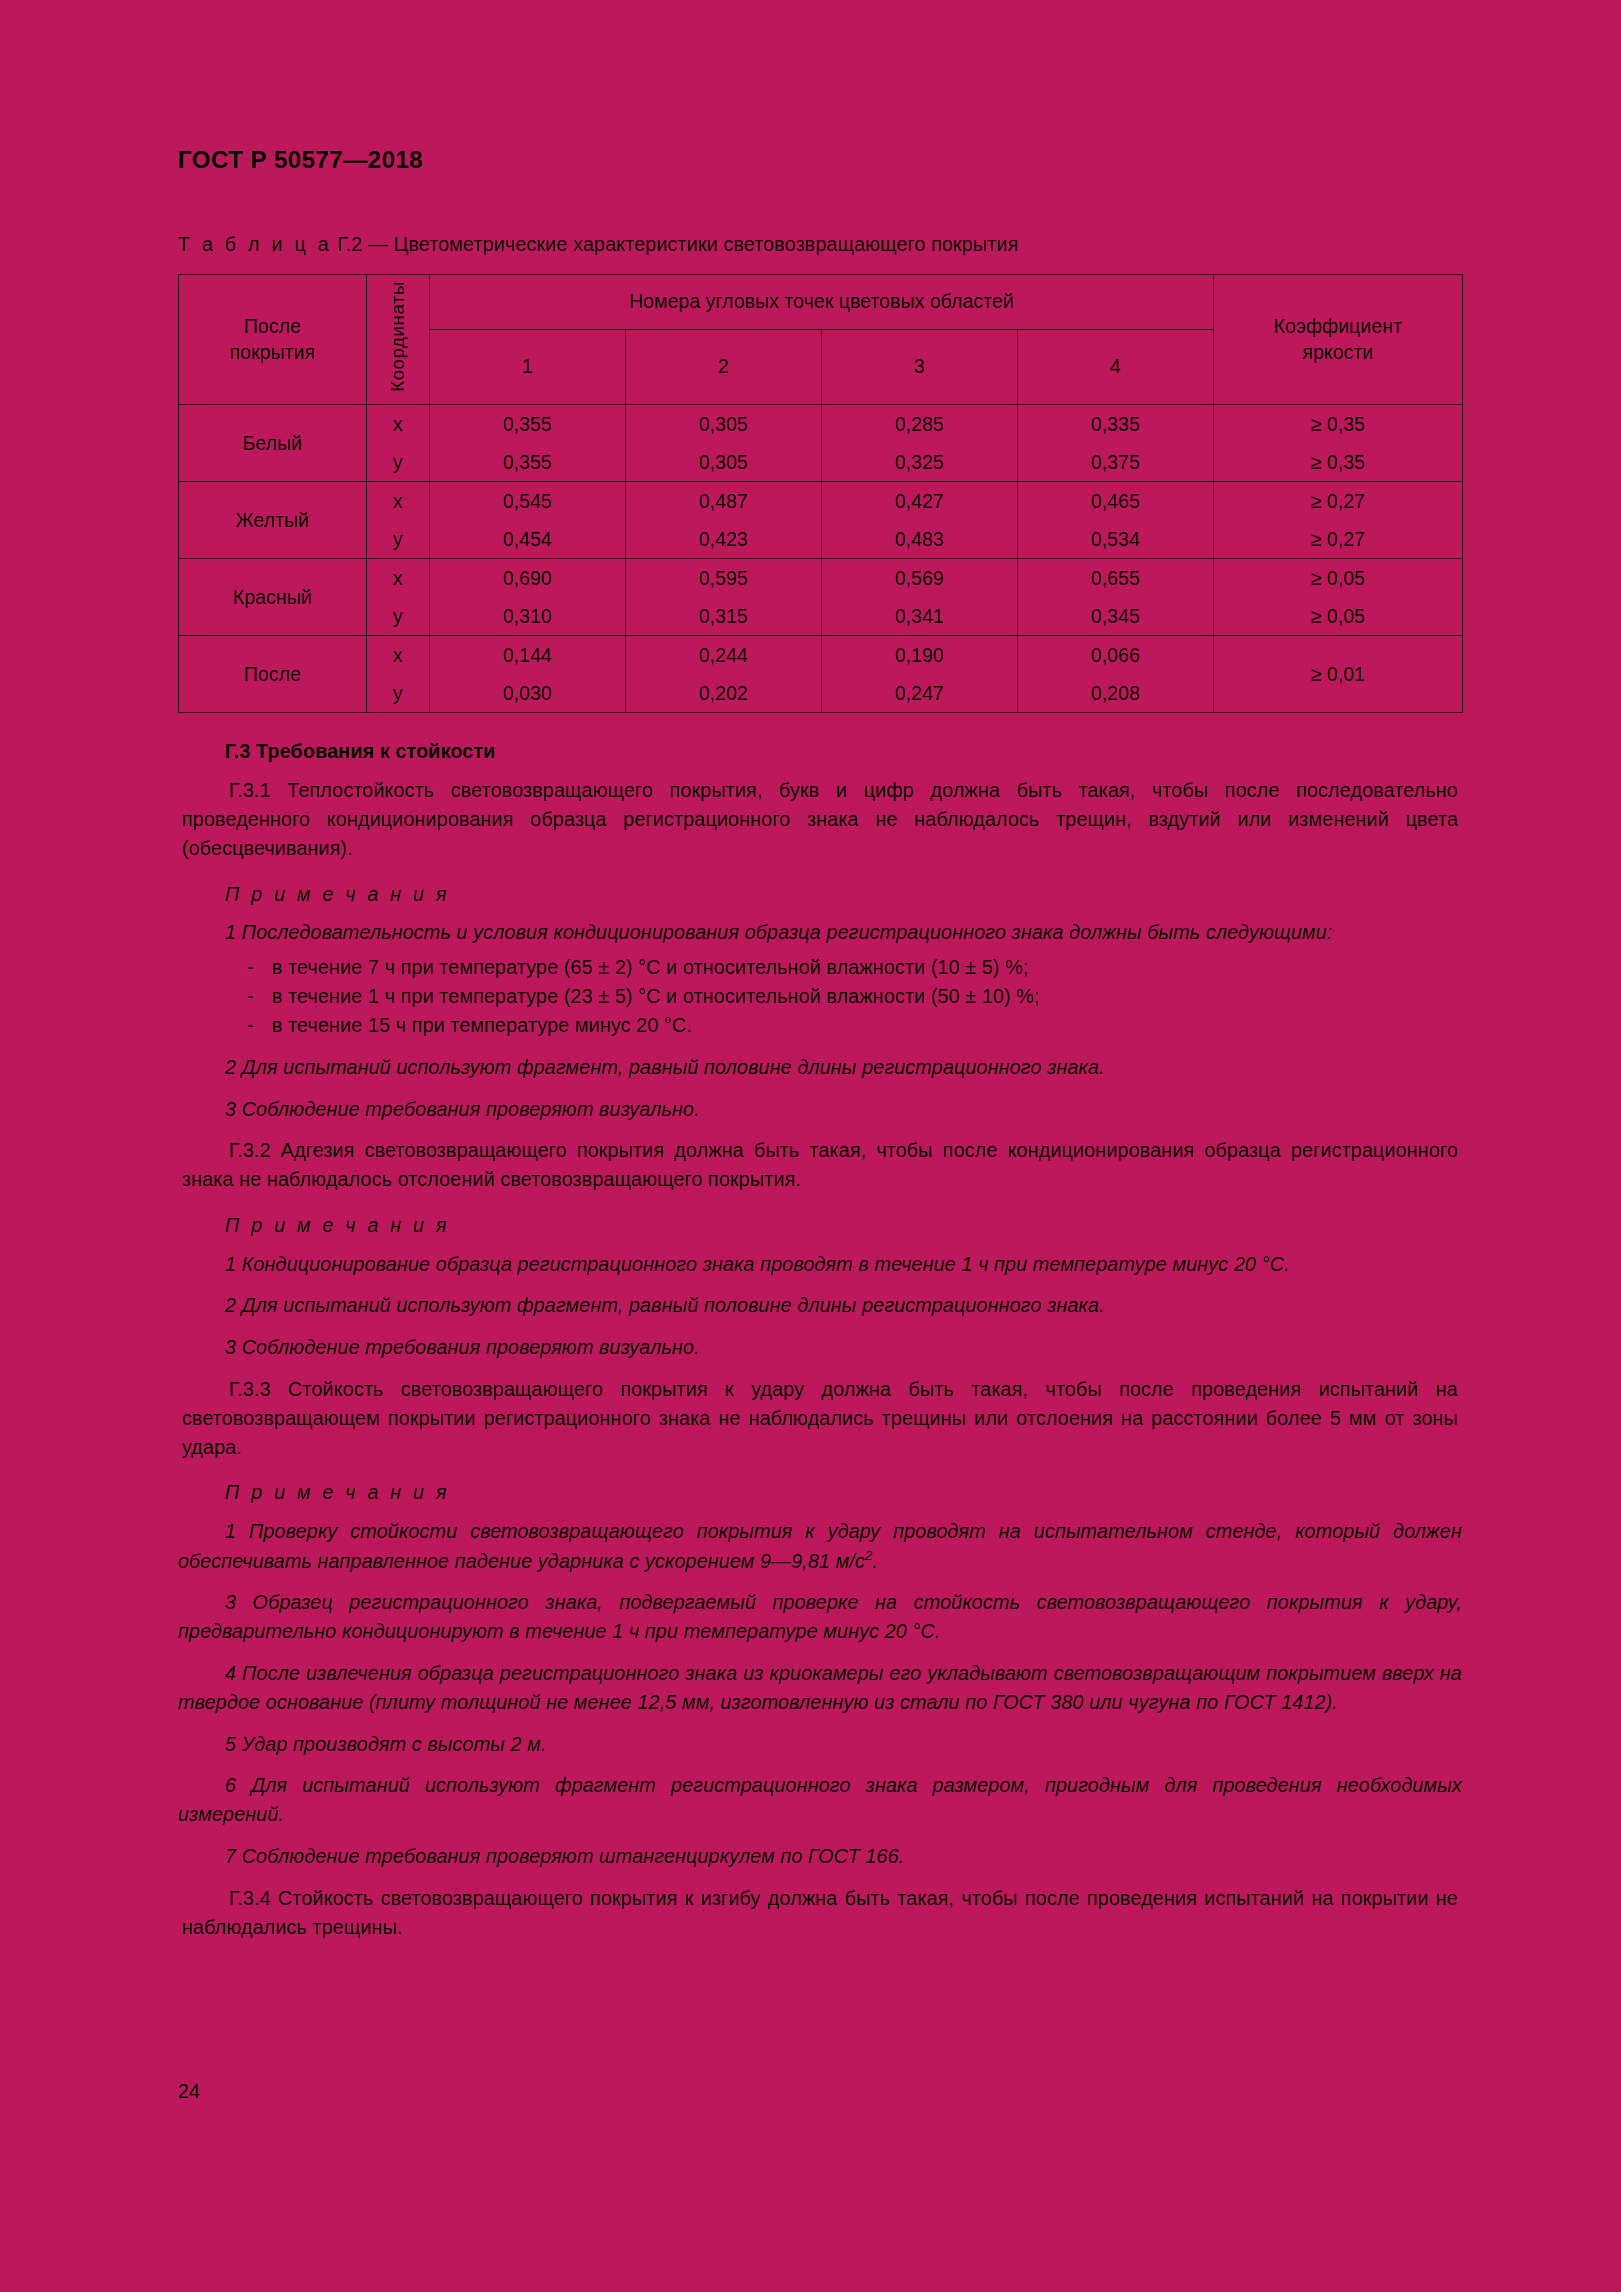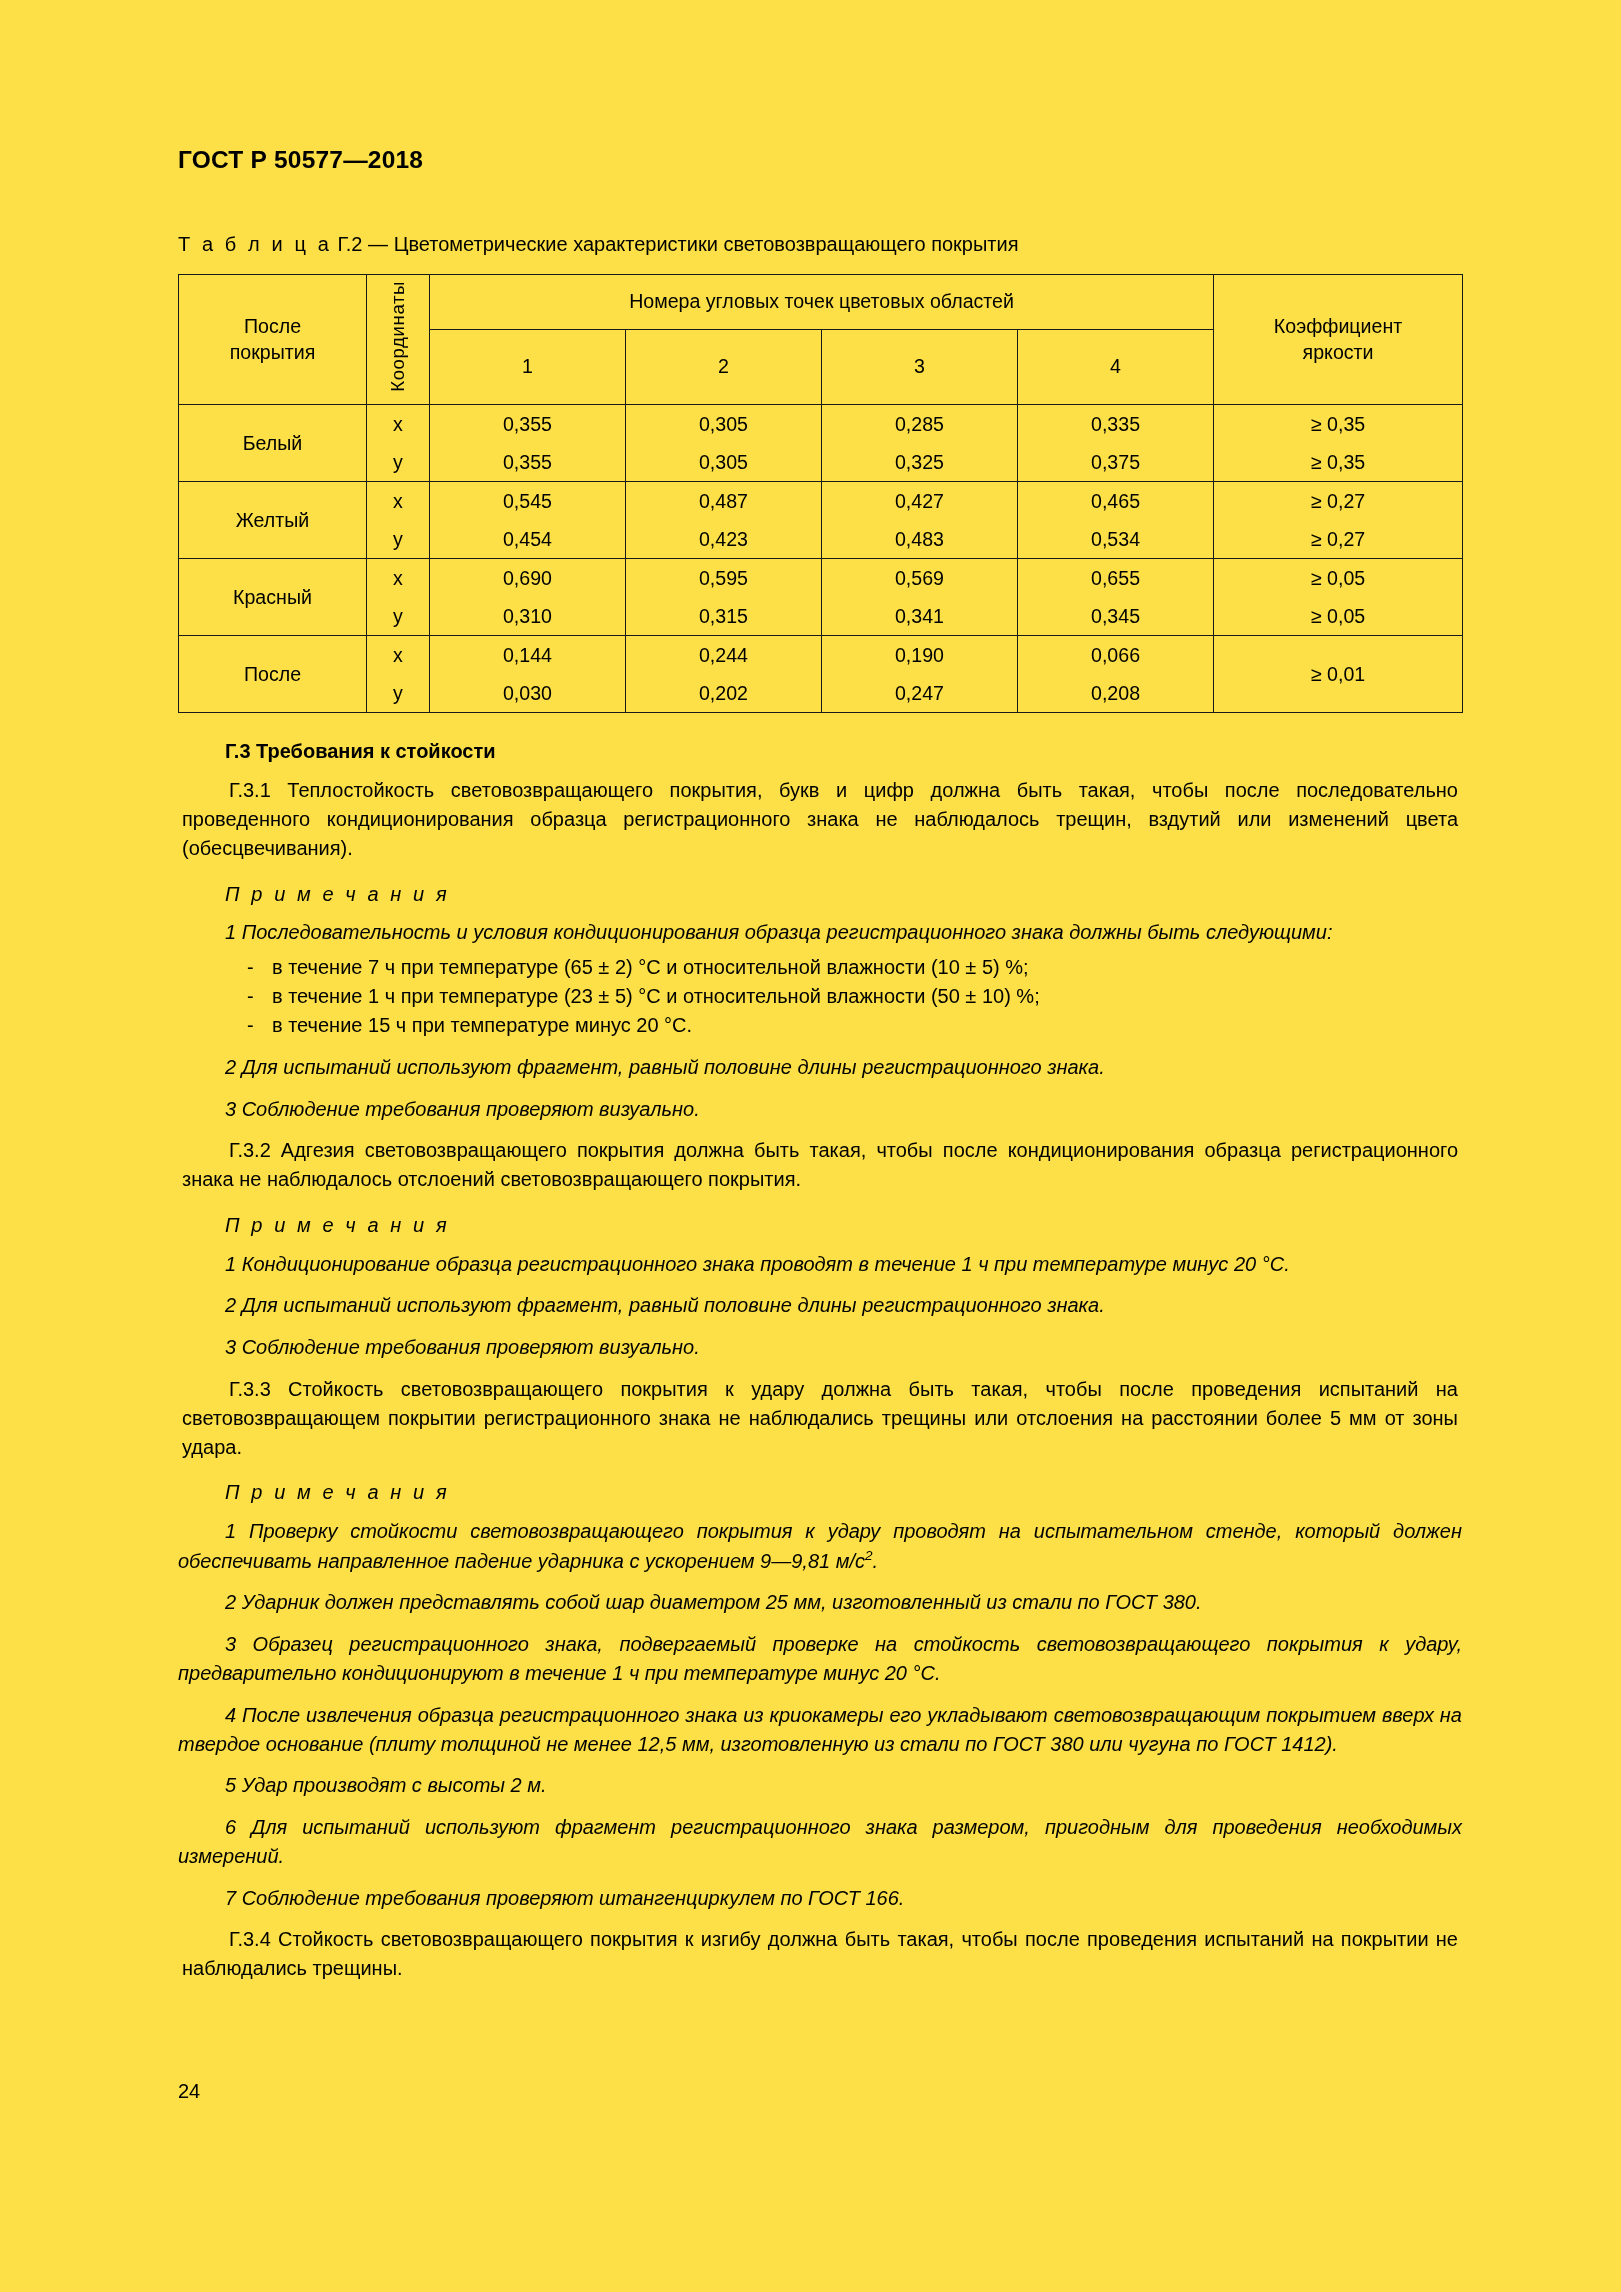--- a/index.html
+++ b/index.html
@@ -8,21 +8,21 @@
     background: #ffffff;
   }
   body {
     font-family: "Liberation Sans", sans-serif;
     color: #000000;
   }
   .page {
     position: relative;
     width: 1621px;
     height: 2293px;
-    background: #fde047;
+    background: #be185d;
     box-sizing: border-box;
     padding: 4px;
     overflow: hidden;
   }
   .content {
     position: absolute;
     left: 178px;
     top: 0;
     width: 1284px;
   }
@@ -375,21 +375,20 @@
 
     <p class="notes-head">П р и м е ч а н и я</p>
     <p class="note">1 Кондиционирование образца регистрационного знака проводят в течение 1 ч при температуре минус 20 °C.</p>
     <p class="note">2 Для испытаний используют фрагмент, равный половине длины регистрационного знака.</p>
     <p class="note">3 Соблюдение требования проверяют визуально.</p>
 
     <p class="body gap-para">Г.3.3 Стойкость световозвращающего покрытия к удару должна быть такая, чтобы после проведения испытаний на световозвращающем покрытии регистрационного знака не наблюдались трещины или отслоения на расстоянии более 5 мм от зоны удара.</p>
 
     <p class="notes-head">П р и м е ч а н и я</p>
     <p class="note"><span>1 Проверку стойкости световозвращающего покрытия к удару проводят на испытательном стенде, который должен обеспечивать направленное падение ударника с ускорением 9—9,81 м/с</span><sup>2</sup><span>.</span></p>
-    <p class="note">2 Ударник должен представлять собой шар диаметром 25 мм, изготовленный из стали по ГОСТ 380.</p>
     <p class="note">3 Образец регистрационного знака, подвергаемый проверке на стойкость световозвращающего покрытия к удару, предварительно кондиционируют в течение 1 ч при температуре минус 20 °C.</p>
     <p class="note">4 После извлечения образца регистрационного знака из криокамеры его укладывают световозвращающим покрытием вверх на твердое основание (плиту толщиной не менее 12,5 мм, изготовленную из стали по ГОСТ 380 или чугуна по ГОСТ 1412).</p>
     <p class="note">5 Удар производят с высоты 2 м.</p>
     <p class="note">6 Для испытаний используют фрагмент регистрационного знака размером, пригодным для проведения необходимых измерений.</p>
     <p class="note">7 Соблюдение требования проверяют штангенциркулем по ГОСТ 166.</p>
 
     <p class="body gap-para">Г.3.4 Стойкость световозвращающего покрытия к изгибу должна быть такая, чтобы после проведения испытаний на покрытии не наблюдались трещины.</p>
   </div>
 
   <div class="page-number">24</div>

